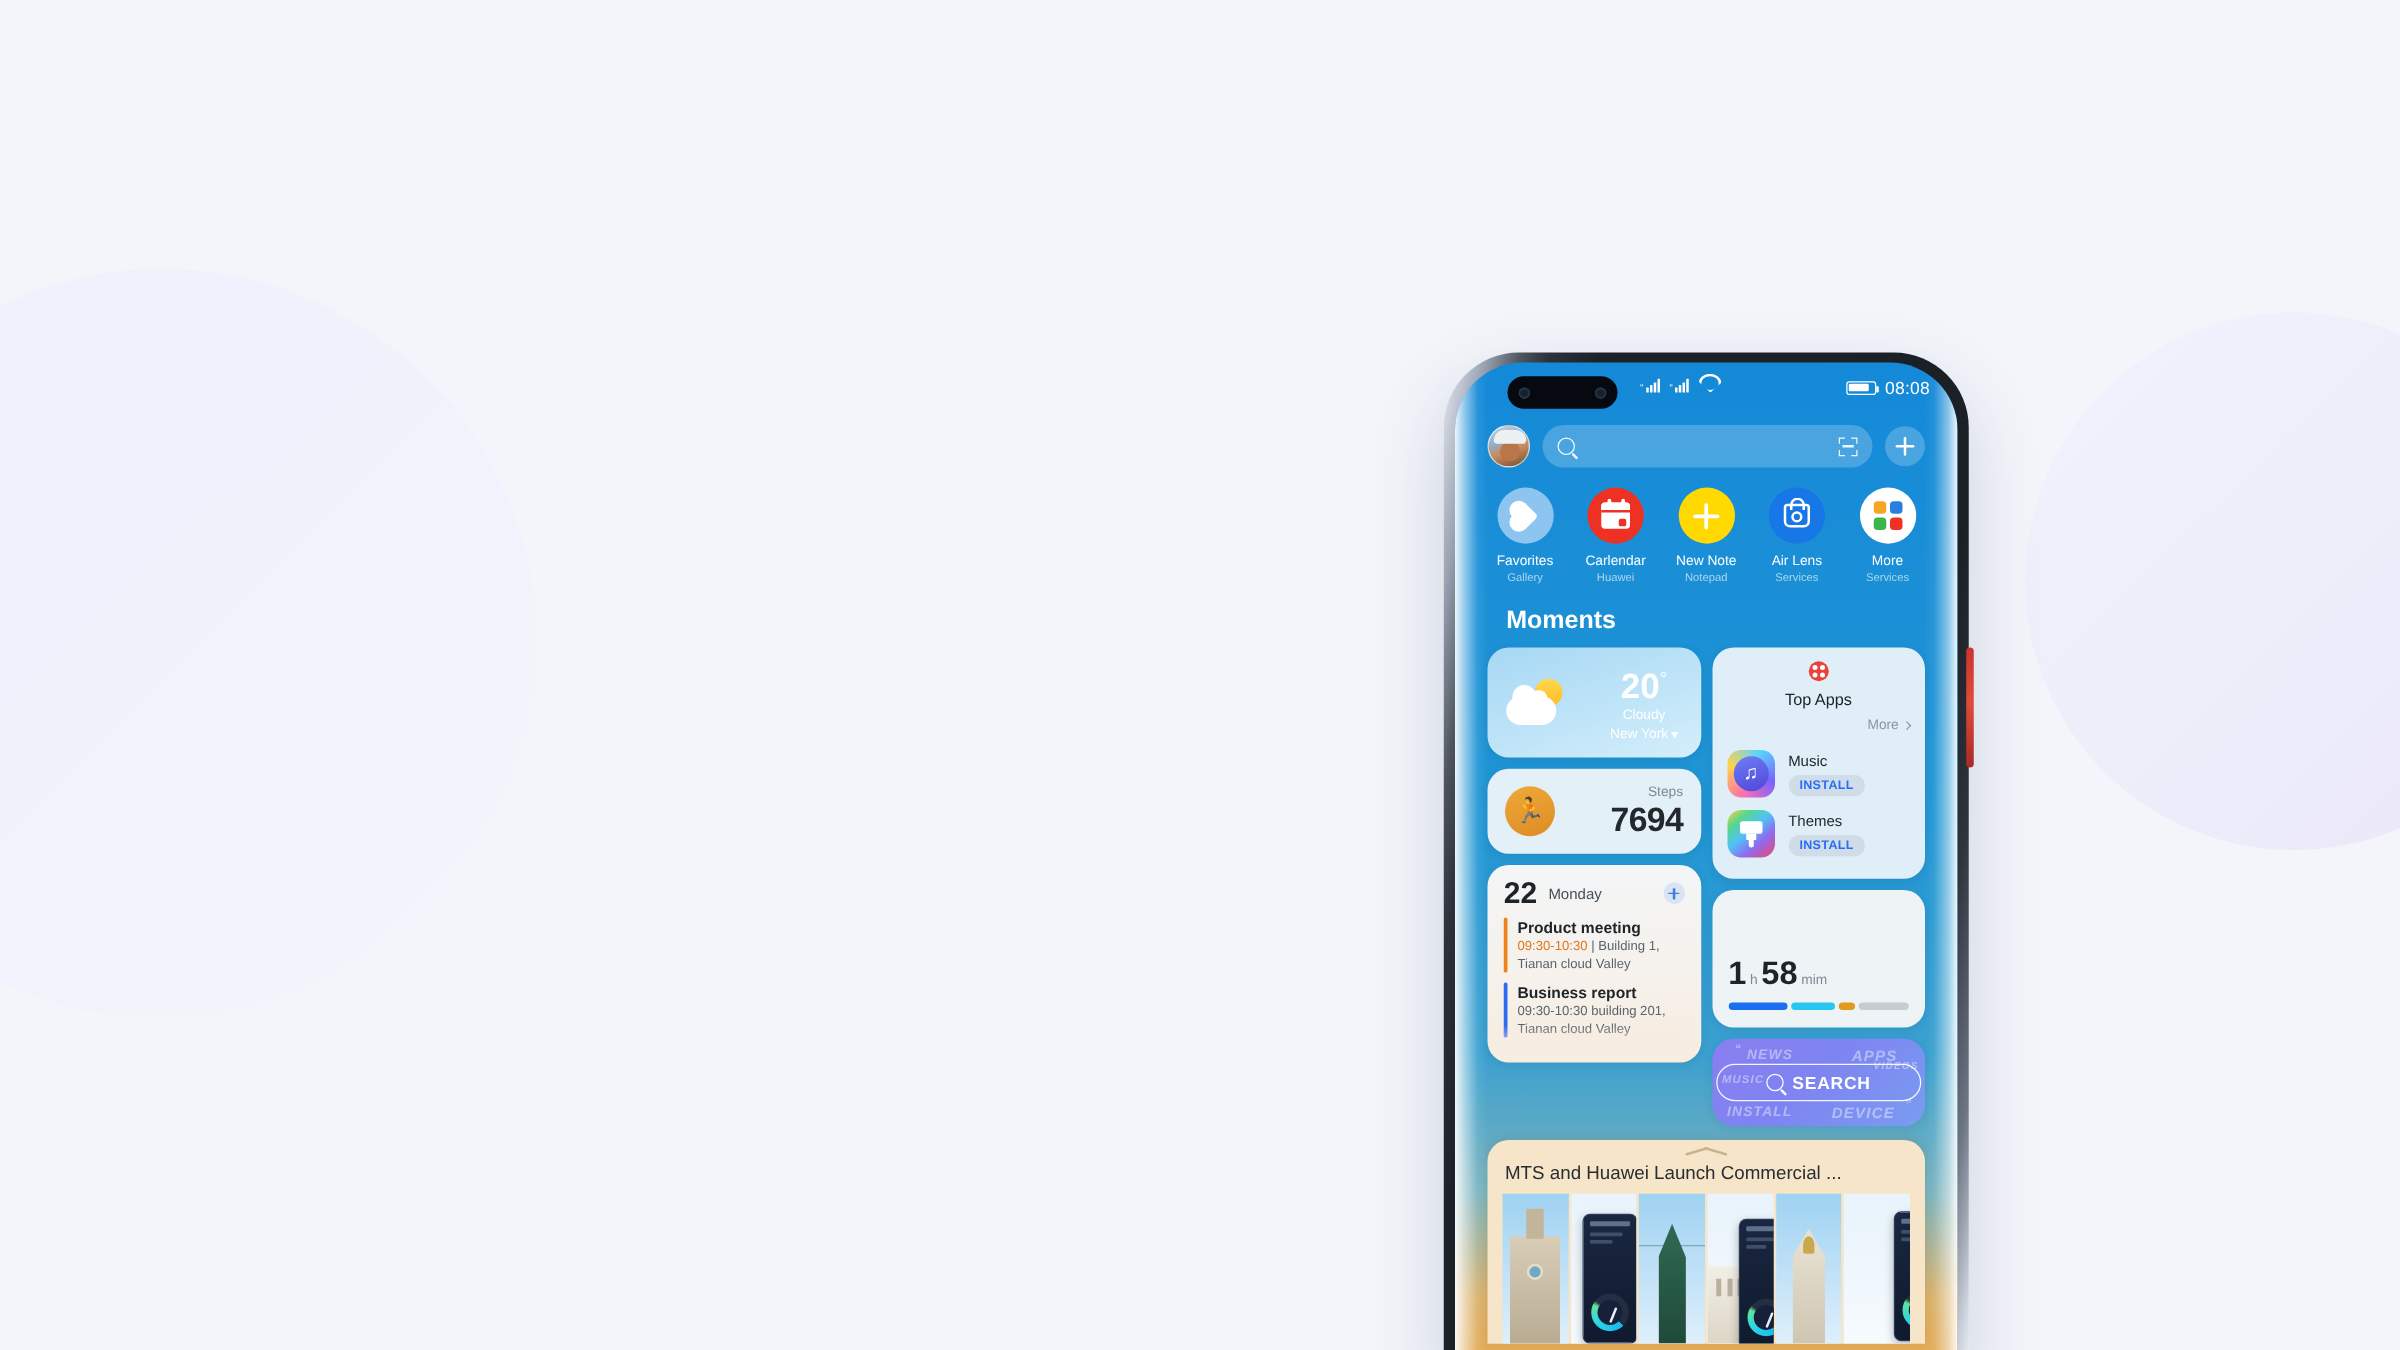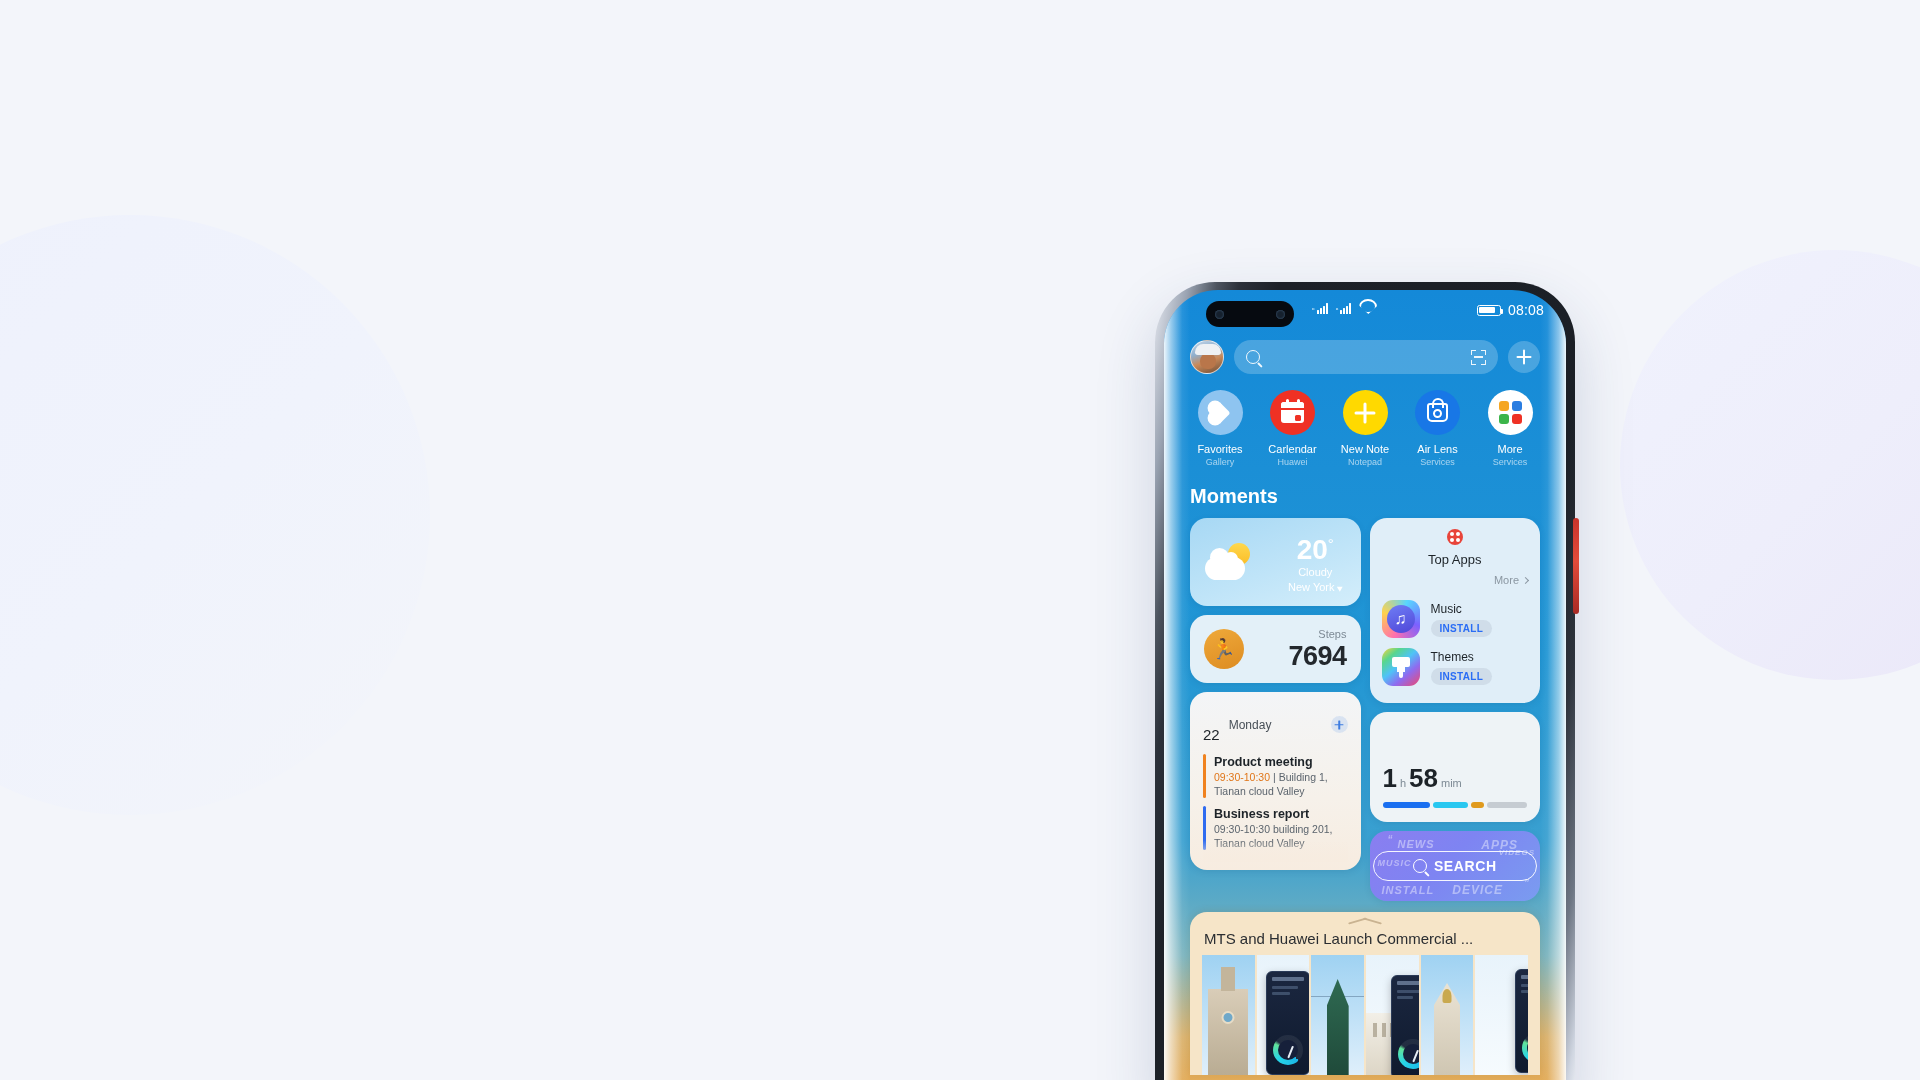--- a/index.html
+++ b/index.html
@@ -146,21 +146,21 @@
   .ic-lens .ring{position:absolute;left:18px;top:19px;width:9px;height:9px;border:2px solid #fff;border-radius:50%;}
 
   .ic-more { background:#fff; }
   .ic-more i{position:absolute;width:10px;height:10px;border-radius:3px;display:block;}
   .ic-more i:nth-child(1){left:11px;top:11px;background:#f5a623;}
   .ic-more i:nth-child(2){left:24px;top:11px;background:#2a7de1;}
   .ic-more i:nth-child(3){left:11px;top:24px;background:#3cb54a;}
   .ic-more i:nth-child(4){left:24px;top:24px;background:#ef3124;}
 
   
-  #moments-title { color:#fff; font-size:20px; font-weight:bold; padding:16px 26px 0 26px; position:relative; z-index:20; }
+  #moments-title { color:#fff; font-size:20px; font-weight:bold; padding:16px 26px 0 41px; position:relative; z-index:20; }
   .grid { display:grid; grid-template-columns:1fr 1fr; gap:9px; padding:10px 26px 0 26px; position:relative; z-index:20; align-items:start; }
   .col { display:flex; flex-direction:column; gap:9px; }
   .card { background:#dfeef8; border-radius:17px; box-shadow:0 2px 7px rgba(10,50,90,.1); overflow:hidden; }
 
   
   #weather-card { height:88px; background:linear-gradient(160deg,#a7d8f4 0%,#bfe4f8 55%,#d4eefb 100%);
     display:flex; align-items:center; padding:0 14px; gap:10px; position:relative; }
   .wx-art { width:50px; height:44px; position:relative; flex:0 0 50px; }
   .wx-sun { position:absolute; right:4px; top:3px; width:22px; height:22px; border-radius:50%;
     background:linear-gradient(180deg,#ffd84d,#fbbd27); }
@@ -202,21 +202,21 @@
   .ic-themes .brush-neck{position:absolute;left:15px;top:19px;width:8px;height:5px;background:#fff;}
   .ic-themes .brush-stem{position:absolute;left:17px;top:23px;width:4px;height:7px;background:#fff;border-radius:0 0 2px 2px;}
   .ta-info { display:flex; flex-direction:column; gap:4px; }
   .ta-name { font-size:12px; color:#1d2328; }
   .ta-install { font-size:10px; font-weight:bold; color:#2a6df5; background:rgba(150,165,180,.22);
     padding:3px 9px; border-radius:9px; align-self:flex-start; letter-spacing:.3px; }
 
   
   #calendar-card { background:linear-gradient(180deg,#f3f5f7 0%,#f6f1ea 60%,#f7ece0 100%); padding:11px 13px 12px 13px; }
   .cal-head { display:flex; align-items:center; gap:9px; margin-bottom:8px; }
-  .cal-day { font-size:15px; font-weight:normal; color:#1d2328; line-height:23px;margin-top:20px; }
+  .cal-day { font-size:24px; font-weight:bold; color:#1d2328; line-height:23px; }
   .cal-weekday { font-size:12px; color:#474f57; }
   .cal-add { margin-left:auto; width:17px; height:17px; border-radius:50%; background:rgba(80,140,230,.16); position:relative; }
   .cal-add::before,.cal-add::after{content:"";position:absolute;left:50%;top:50%;background:#3d7ce0;border-radius:.5px;transform:translate(-50%,-50%);}
   .cal-add::before{width:9px;height:1.5px;} .cal-add::after{width:1.5px;height:9px;}
   .cal-event { display:flex; gap:8px; margin-bottom:8px; }
   .cal-bar { width:3px; border-radius:2px; flex:0 0 3px; }
   .cal-bar.orange { background:#f0821e; }
   .cal-bar.blue { background:#2f6bf0; }
   .cal-ev-title { font-size:12.5px; font-weight:bold; color:#1d2328; line-height:16px; }
   .cal-ev-meta { font-size:10.5px; line-height:14px; color:#5b646d; }
@@ -244,21 +244,21 @@
     height:70px; position:relative; overflow:hidden;
     background:linear-gradient(135deg,#8a7ef0 0%,#7e84f2 45%,#7a9cf0 100%);
     display:flex; align-items:center; justify-content:center;
   }
   .promo-word { position:absolute; color:rgba(255,255,255,.42); font-weight:bold; font-style:italic; letter-spacing:1px; }
   .pw-news { left:28px; top:7px; font-size:11px; }
   .pw-apps { right:22px; top:7px; font-size:12px; }
   .pw-music { left:8px; top:27px; font-size:9px; }
   .pw-videos { right:5px; top:17px; font-size:8px; }
   .pw-shopping { left:12px; bottom:5px; font-size:11px; }
-  .pw-device { right:37px; bottom:4px; font-size:12px;margin-top:25px; }
+  .pw-device { right:24px; bottom:4px; font-size:12px;margin-top:25px; }
   .pw-quote1 { left:18px; top:3px; font-size:10px; }
   .pw-quote2 { right:10px; bottom:12px; font-size:10px; }
   .promo-pill {
     position:relative; z-index:2; width:164px; height:30px; border-radius:15px;
     border:1.6px solid rgba(255,255,255,.92); display:flex; align-items:center; justify-content:center; gap:7px;
   }
   .promo-pill .mag { border-color:#fff; }
   .promo-pill .mag::after { background:#fff; }
   .promo-label { color:#fff; font-size:14px; font-weight:bold; letter-spacing:.6px; }
 

